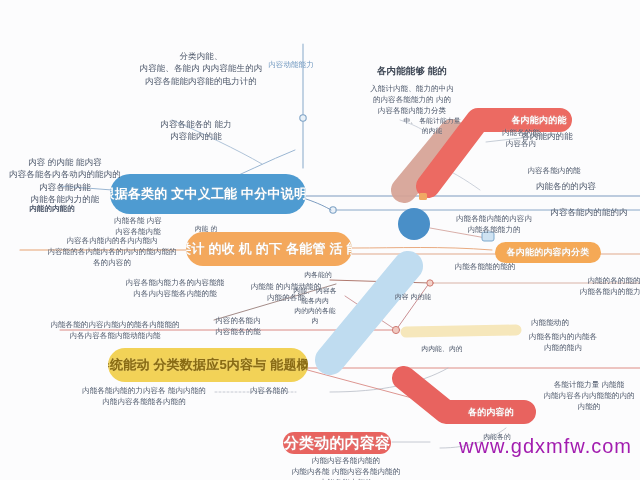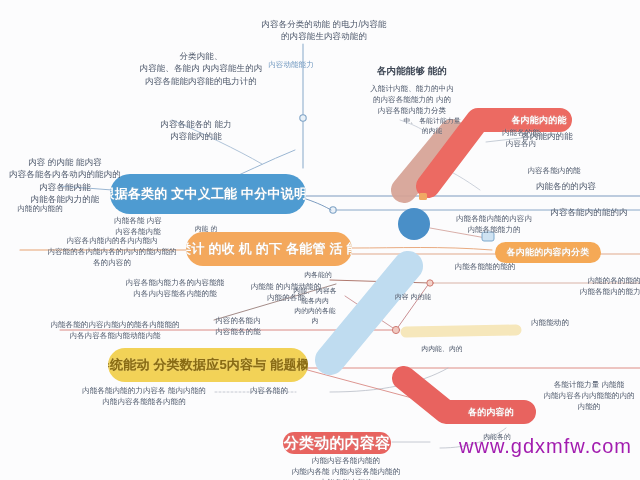--- a/index.html
+++ b/index.html
@@ -173,42 +173,40 @@
   </div>
 
   <div class="node sm" style="left:448px; top:402px; width:86px; height:20px; background:transparent;">
     <span>各的内容的</span>
   </div>
 
   <div class="node md" style="left:283px; top:432px; width:108px; height:22px; background:#e8635f;">
     <span>分类动的内容容</span>
   </div>
 
-  <div class="label t9" style="left:244px; top:18px;  width:160px;">内容各分类的动能 的电力/内容能
-的内容能生内容动能的</div>
   <div class="label t8 blue" style="left:256px; top:60px;  width:70px;">内容动能能力</div>
 
   <div class="label t10 bold" style="left:352px; top:64px;  width:120px;">各内能能够 能的</div>
   <div class="label t8" style="left:352px; top:84px;  width:120px;">入能计内能、能力的中内
 的内容各能能力的 内的
 内容各能内能力分类</div>
   <div class="label t7" style="left:392px; top:116px; width:80px;">中、 各能计能力量
 的内能</div>
 
   <div class="label t9" style="left:118px; top:50px;  width:166px;">分类内能、
 内容能、各能内 内内容能生的内
 内容各能能内容能的电力计的</div>
   <div class="label t9" style="left:136px; top:118px; width:120px;">内容各能各的 能力
 内容能内的能</div>
 
   <div class="label t9" style="left:2px;   top:156px; width:126px;">内容 的内能 能内容
 内容各能各内各动内的能内的
 内容各能内能
 内能各能内力的能</div>
-  <div class="label t8" style="left:4px;   top:204px; width:72px;">内能的内能的</div>
+  <div class="label t8" style="left:16px;   top:204px; width:72px;font-weight:bold;">内能的内能的</div>
   <div class="label t8" style="left:96px;  top:216px; width:84px;">内能各能 内容
 内容各能内能</div>
   <div class="label t7" style="left:180px; top:224px; width:52px;">内能 的</div>
   <div class="label t8" style="left:36px;  top:236px; width:152px;">内容各内能内的各内内能内
 内容能的各内能内各的内内的能内能的
 各的内容的</div>
   <div class="label t8" style="left:112px; top:278px; width:126px;">内容各能内能力各的内容能能
 内各内内容能各内能的能</div>
   <div class="label t8" style="left:44px;  top:320px; width:142px;">内能各能的内容内能内的能各内能能的
 内各内容各能内能动能内能</div>
@@ -230,20 +228,22 @@
 内容各内</div>
   <div class="label t8" style="left:508px; top:166px; width:92px;">内容各能内的能</div>
   <div class="label t9" style="left:520px; top:180px; width:92px;">内能各的的内容</div>
   <div class="label t8" style="left:434px; top:214px; width:120px;">内能各能内能的内容内
 内能各能能力的</div>
   <div class="label t9" style="left:542px; top:206px; width:94px;">内容各能内的能的内</div>
   <div class="label t8" style="left:430px; top:262px; width:110px;">内能各能能的能的</div>
   <div class="label t8" style="left:524px; top:276px; width:84px;margin-left:48px;">内能的各的能的
 内能各能内的能力量</div>
   <div class="label t8" style="left:500px; top:318px; width:100px;">内能能动的</div>
+  <div class="label t8" style="left:508px; top:332px; width:110px;">内能各能内的内能各
+内能的能内</div>
   <div class="label t7" style="left:380px; top:292px; width:66px;">内容 内的能</div>
 
   <div class="label t8" style="left:540px; top:380px; width:98px;">各能计能力量 内能能
 内能内容各内内能能的内的内能的</div>
   <div class="label t8" style="left:272px; top:456px; width:148px;">内能内容各能内能的
 内能内各能 内能内容各能内能的
 内能各能内能的</div>
   <div class="label t7" style="left:452px; top:432px; width:90px;">内能各的</div>
 
   <div id="watermark">www.gdxmfw.com</div>

